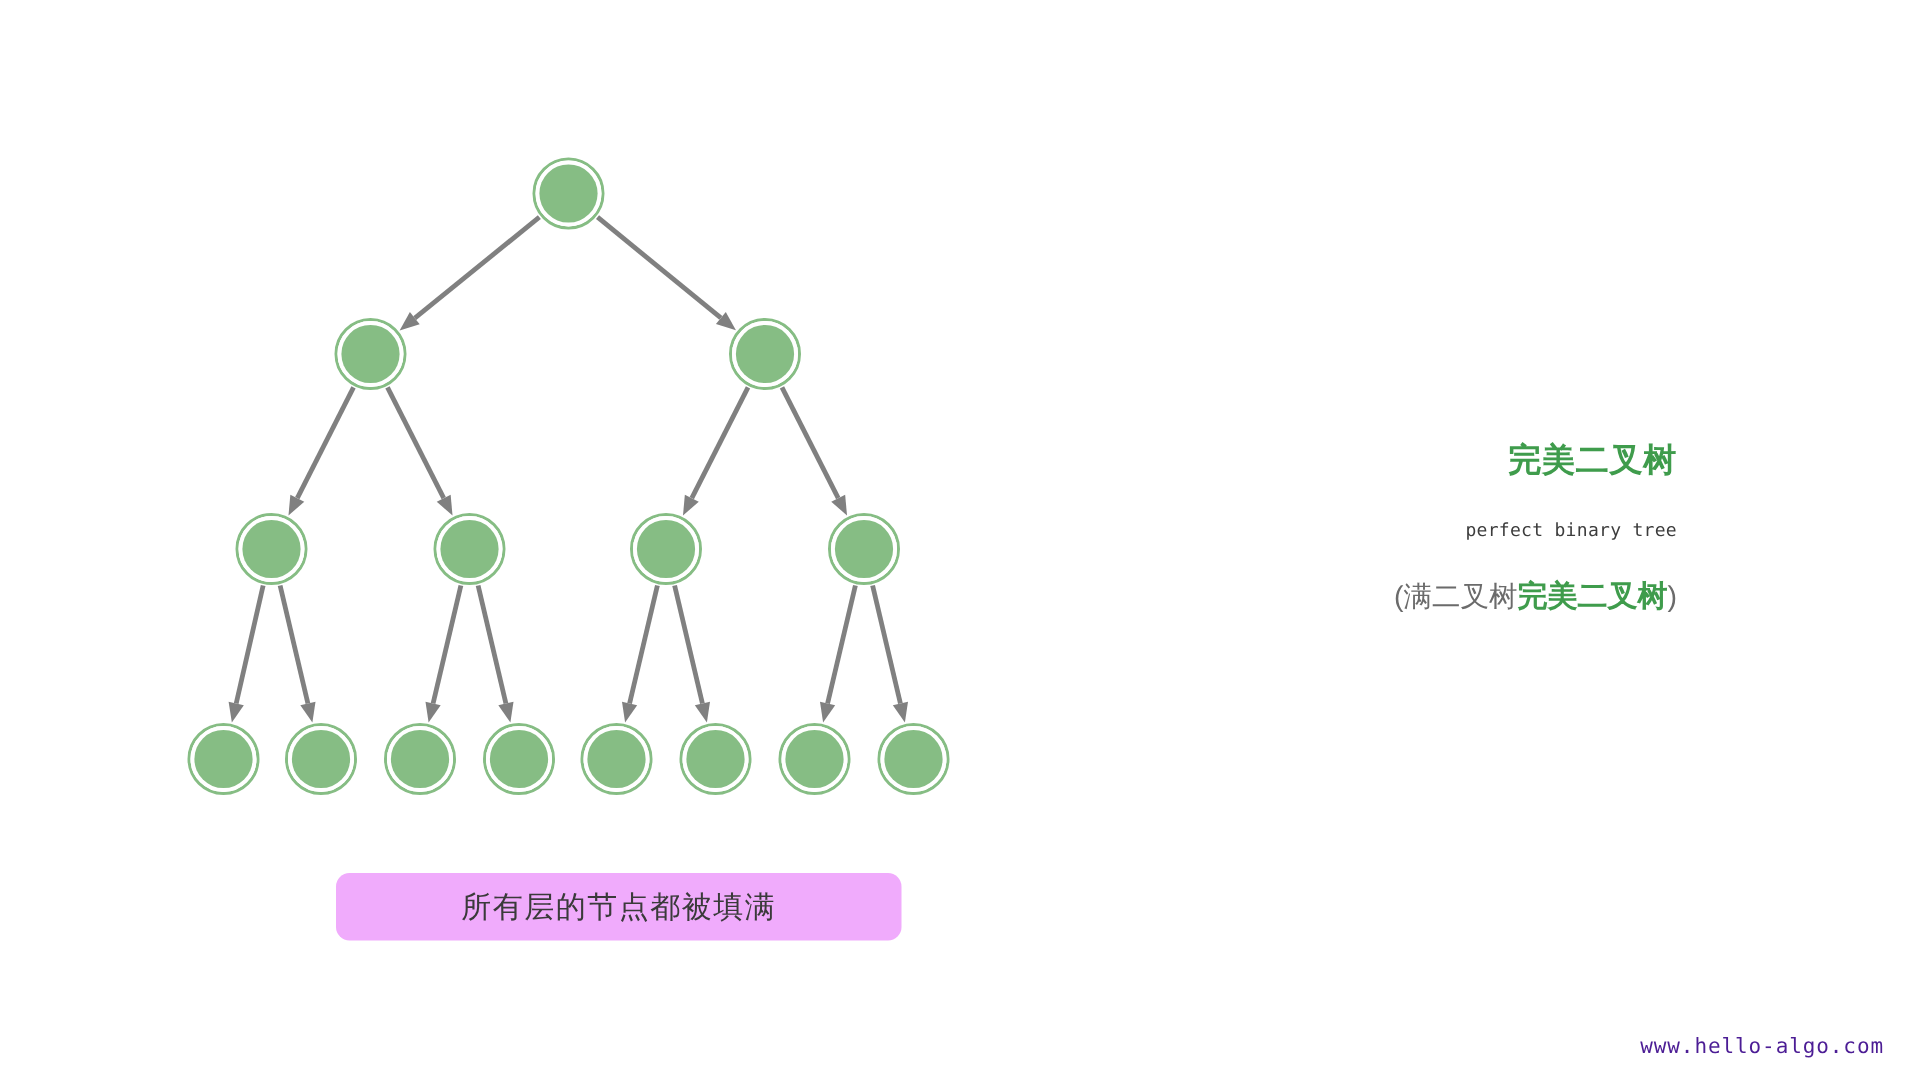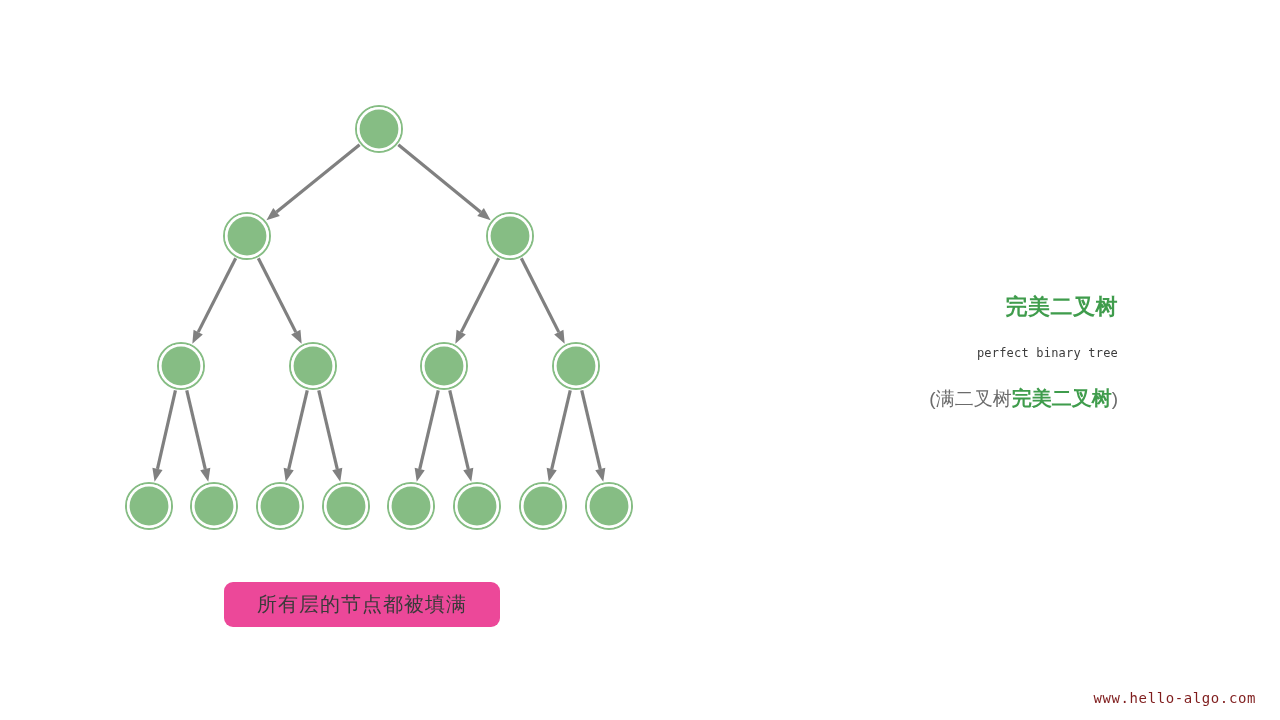--- a/index.html
+++ b/index.html
@@ -68,43 +68,43 @@
     color: #3f9c4c;
     font-weight: bold;
     font-size: 20px;
   }
 
   
   #caption-pill {
     position: absolute;
     left: 224px;
     top: 582px;
-    width: 276px;
+    width: 377px;
     height: 45px;
-    background: #ec4899;
+    background: #f0abfc;
     border-radius: 9px;
     display: flex;
     align-items: center;
     justify-content: center;
   }
   #caption-text {
     font-family: "Liberation Sans", "DejaVu Sans", sans-serif;
     font-size: 20px;
     color: #3a3a3a;
     letter-spacing: 1px;
   }
 
   
   #watermark {
     position: absolute;
     right: 24px;
     bottom: 14px;
     font-family: "DejaVu Sans Mono", "Liberation Mono", monospace;
     font-size: 14px;
-    color: #7f1d1d;
+    color: #4c1d95;
     letter-spacing: 0.6px;
   }
 </style>
 </head>
 <body>
 
 <div id="diagram-root">
 
   <svg id="tree-svg" viewBox="0 0 1280 720" xmlns="http://www.w3.org/2000/svg">
     <g id="edge-layer">

